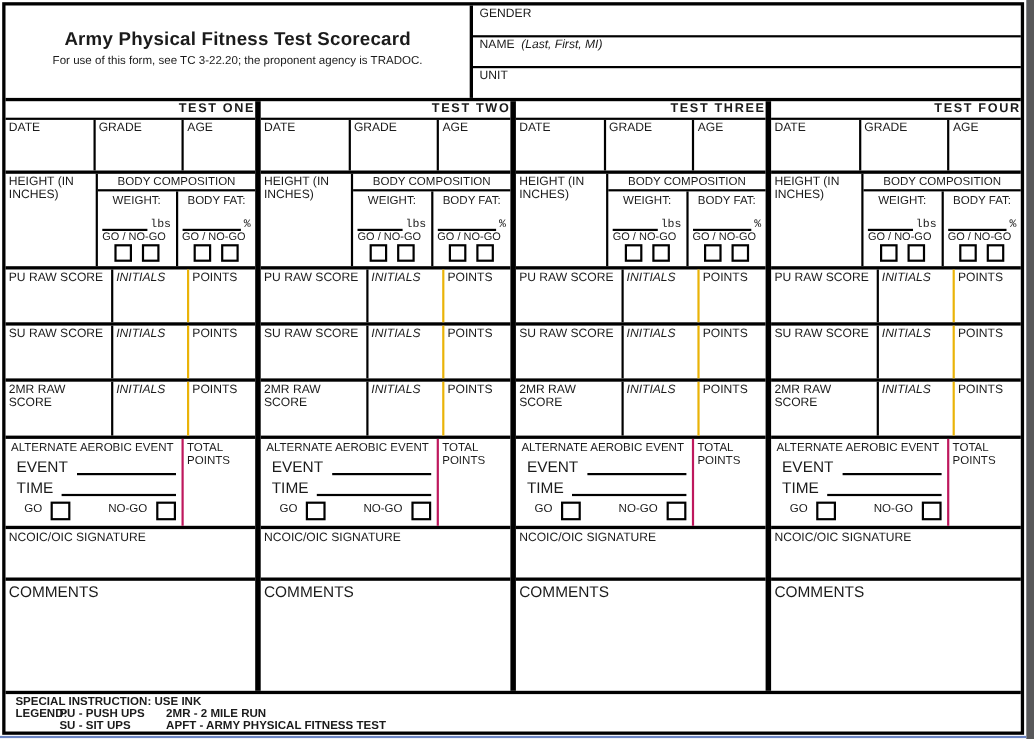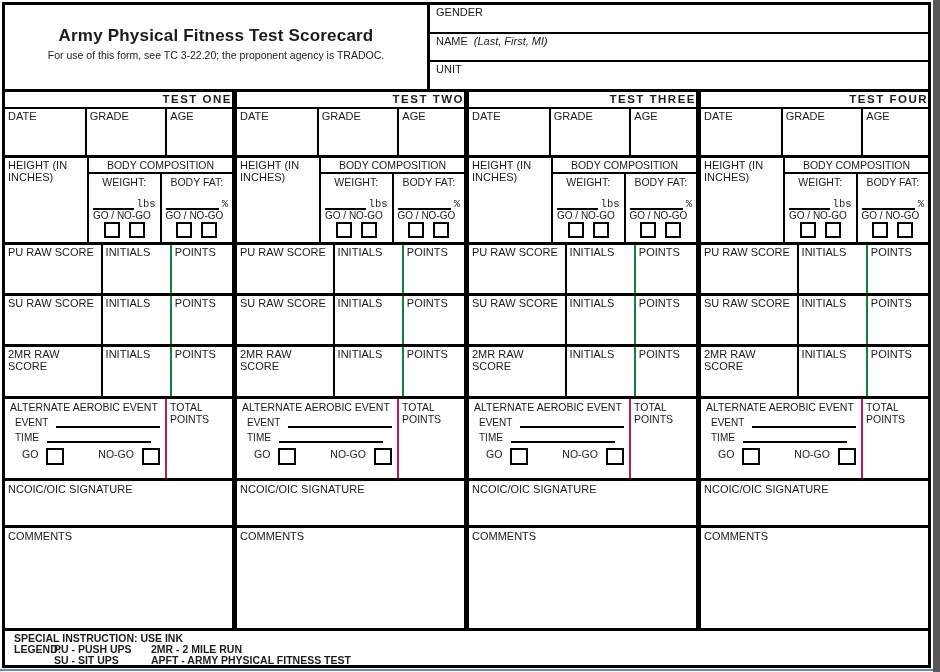--- a/index.html
+++ b/index.html
@@ -46,36 +46,36 @@
   .bc-spacer{flex:1;}
   .fill-row{display:flex;align-items:flex-end;padding:0 4px;font-family:Liberation Mono, monospace;}
   .fill-row .wline{flex:1;border-bottom:2px solid #000;height:8px;margin-right:3px;}
   .fill-row .unit{font-size:10.5px;line-height:11px;}
   .gonogo-text{font-size:10px;padding-left:4px;white-space:nowrap;}
   .cb-row{display:flex;justify-content:space-evenly;padding:1px 6px 4px;}
   .checkbox{width:12px;height:12px;border:2px solid #000;background:#fff;}
   .row-score{flex:0 0 48px;display:flex;border-bottom:3px solid #000;}
   .row-score.mr{flex-basis:49px;}
   .c-raw{flex:0 0 43%;border-right:2px solid #000;}
-  .c-init{flex:0 0 30.5%;border-right:2px solid #15803d;}
+  .c-init{flex:0 0 30.5%;border-right:2px solid #eab308;font-style:italic;}
   .c-pts{flex:1;}
   
   .row-aae{flex:0 0 79px;display:flex;border-bottom:3px solid #000;}
   .aae-main{flex:1;border-right:2px solid #be185d;padding:2px 5px;min-width:0;}
   .aae-title{font-size:10.5px;white-space:nowrap;}
   .aae-frow{display:flex;align-items:flex-end;margin-top:3px;padding-left:5px;}
-  .aae-frow .flabel{font-size:10px;}
+  .aae-frow .flabel{font-size:14px;}
   .aae-frow .fline{width:104px;border-bottom:2px solid #000;height:10px;margin-left:8px;}
   .aae-gonogo{display:flex;margin-top:5px;padding-left:12px;}
   .aae-gonogo .flabel{font-size:10.5px;}
   .cb2{width:14px;height:13px;border:2px solid #000;background:#fff;margin-left:8px;}
   .gap{width:34px;}
   .aae-total{flex:0 0 26%;padding:2px 3px;font-size:10.5px;}
   .row-sig{flex:0 0 40px;border-bottom:3px solid #000;padding:2px 3px;font-size:11px;}
-  .row-comments{flex:1;padding:2px 3px;font-size:11px;}
+  .row-comments{flex:1;padding:2px 3px;font-size:14px;}
   
   .footer{flex:0 0 33px;border-top:3px solid #000;padding:1px 0 0 9px;
     font-weight:bold;font-size:10.5px;line-height:10.5px;}
   .f-line{height:11px;display:flex;align-items:flex-end;}
   .f-c1{width:40px;}
   .f-c2{width:97px;}
 </style>
 </head>
 <body>
 

